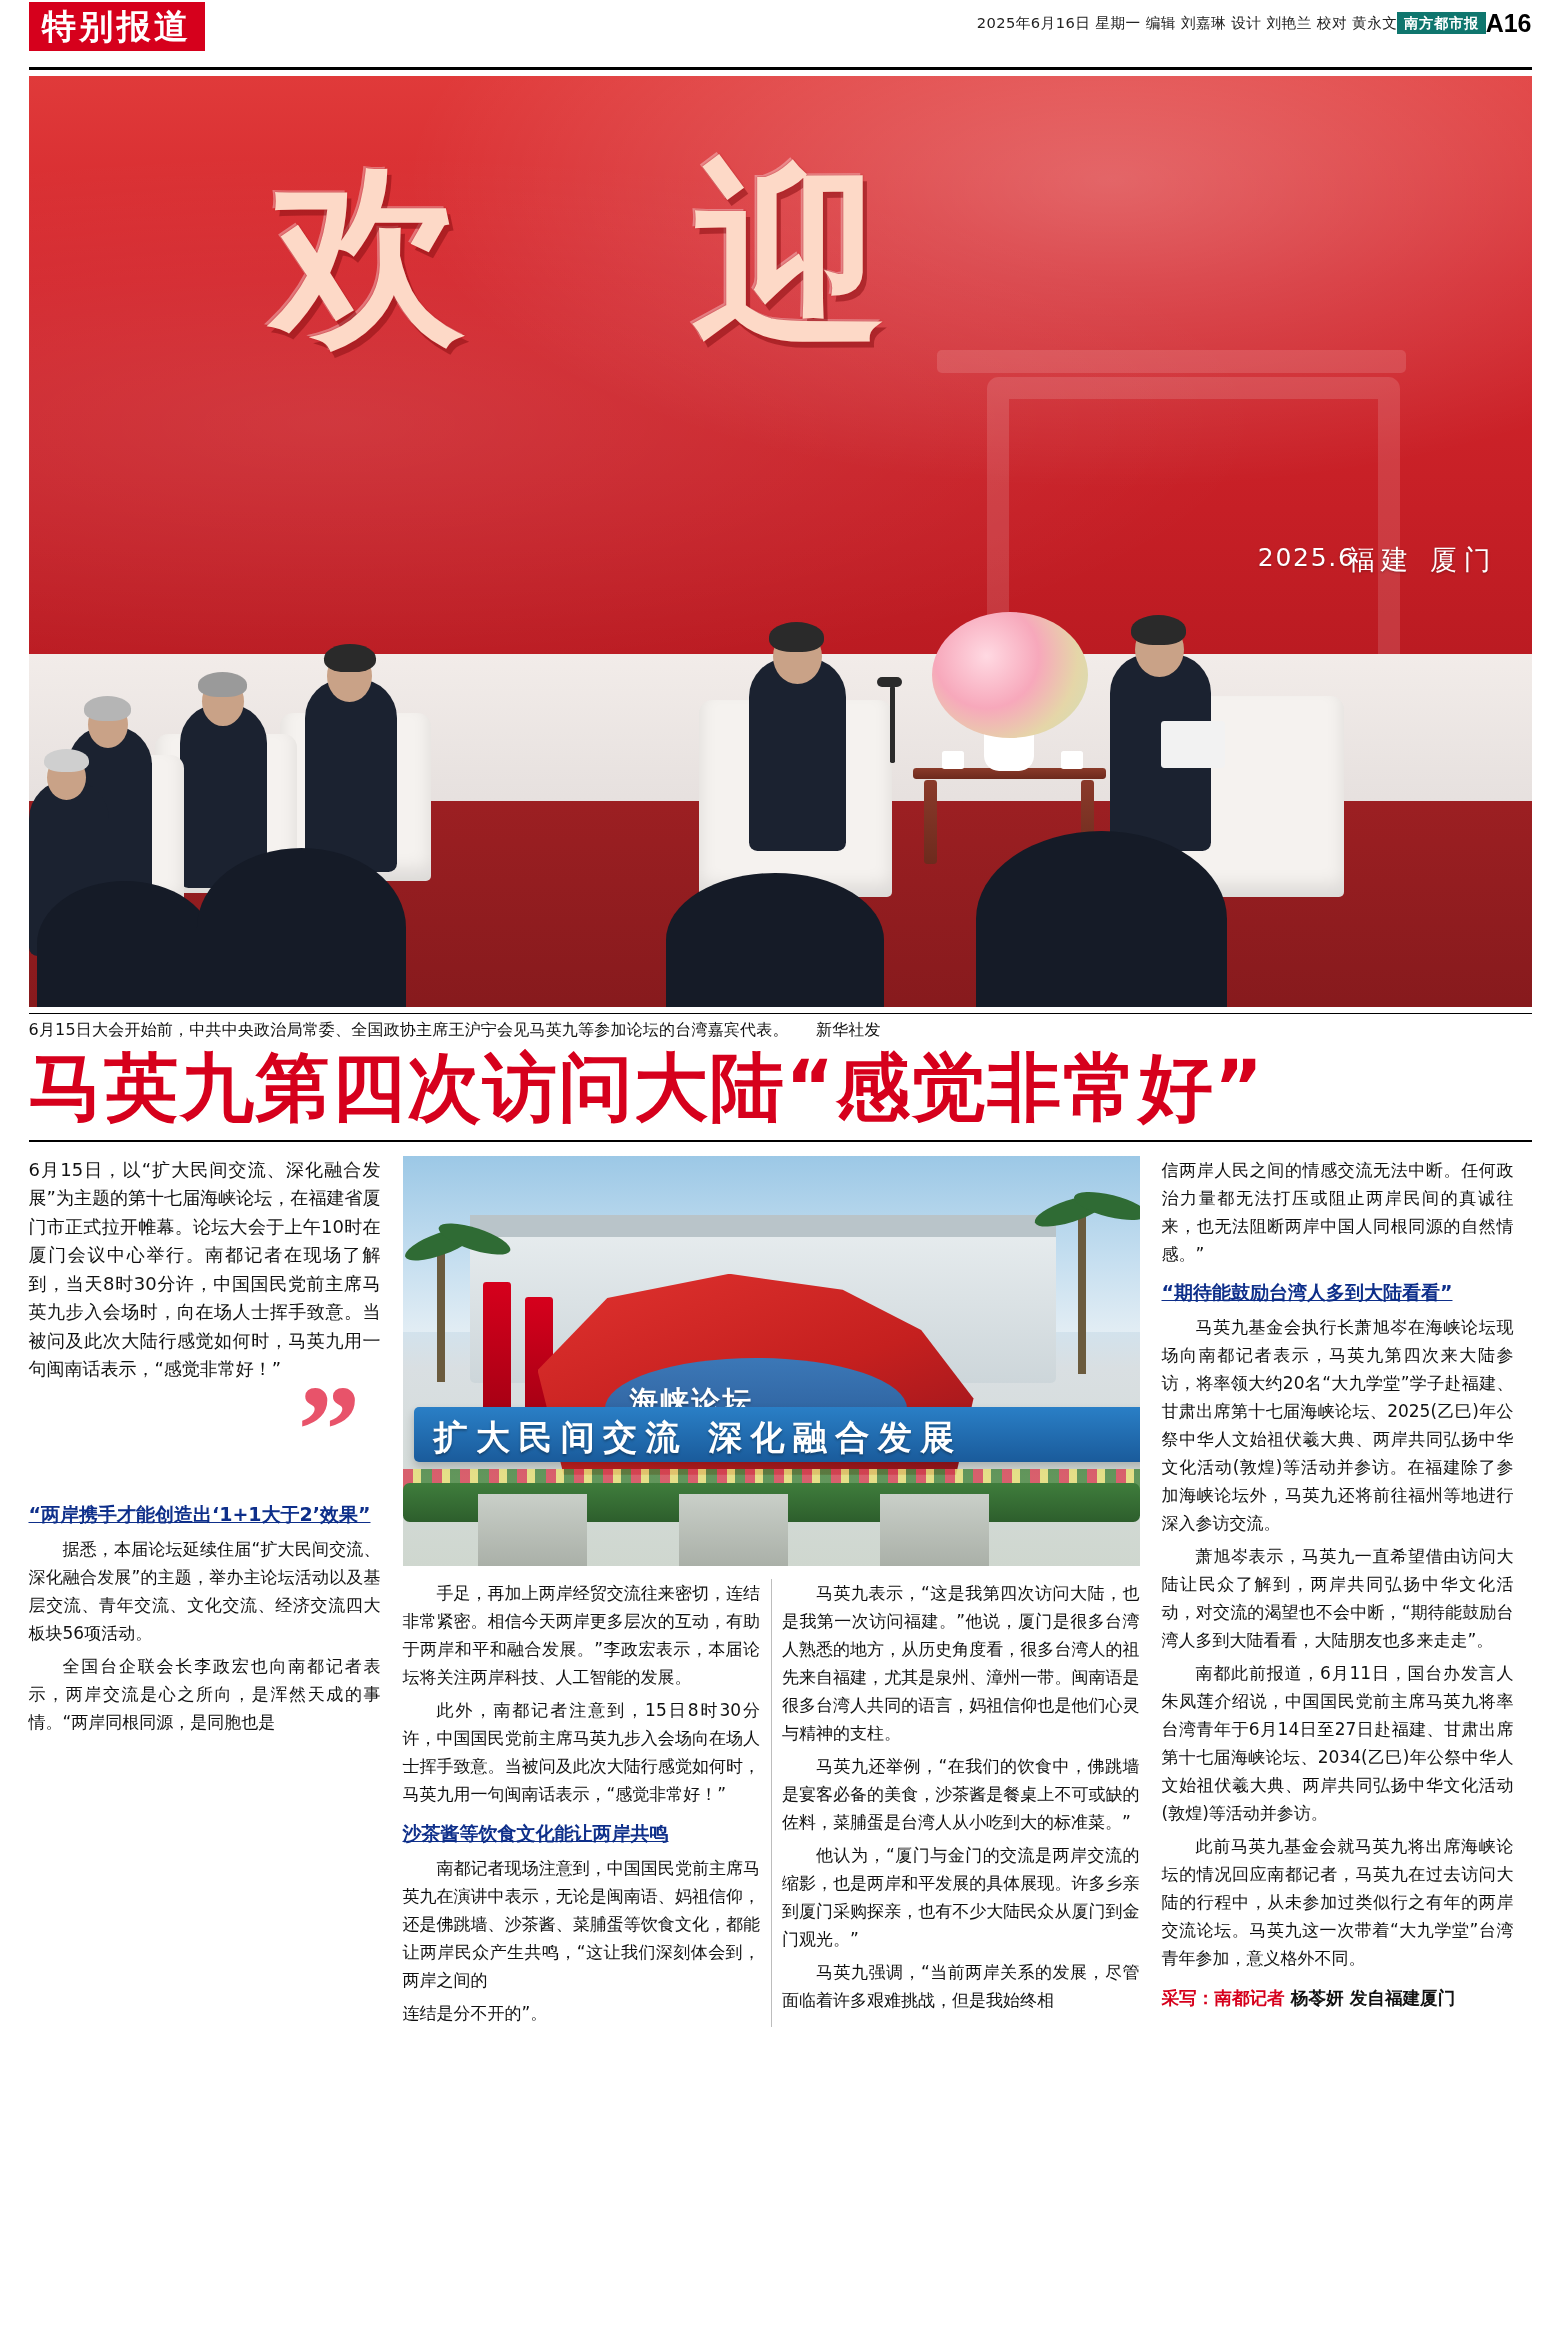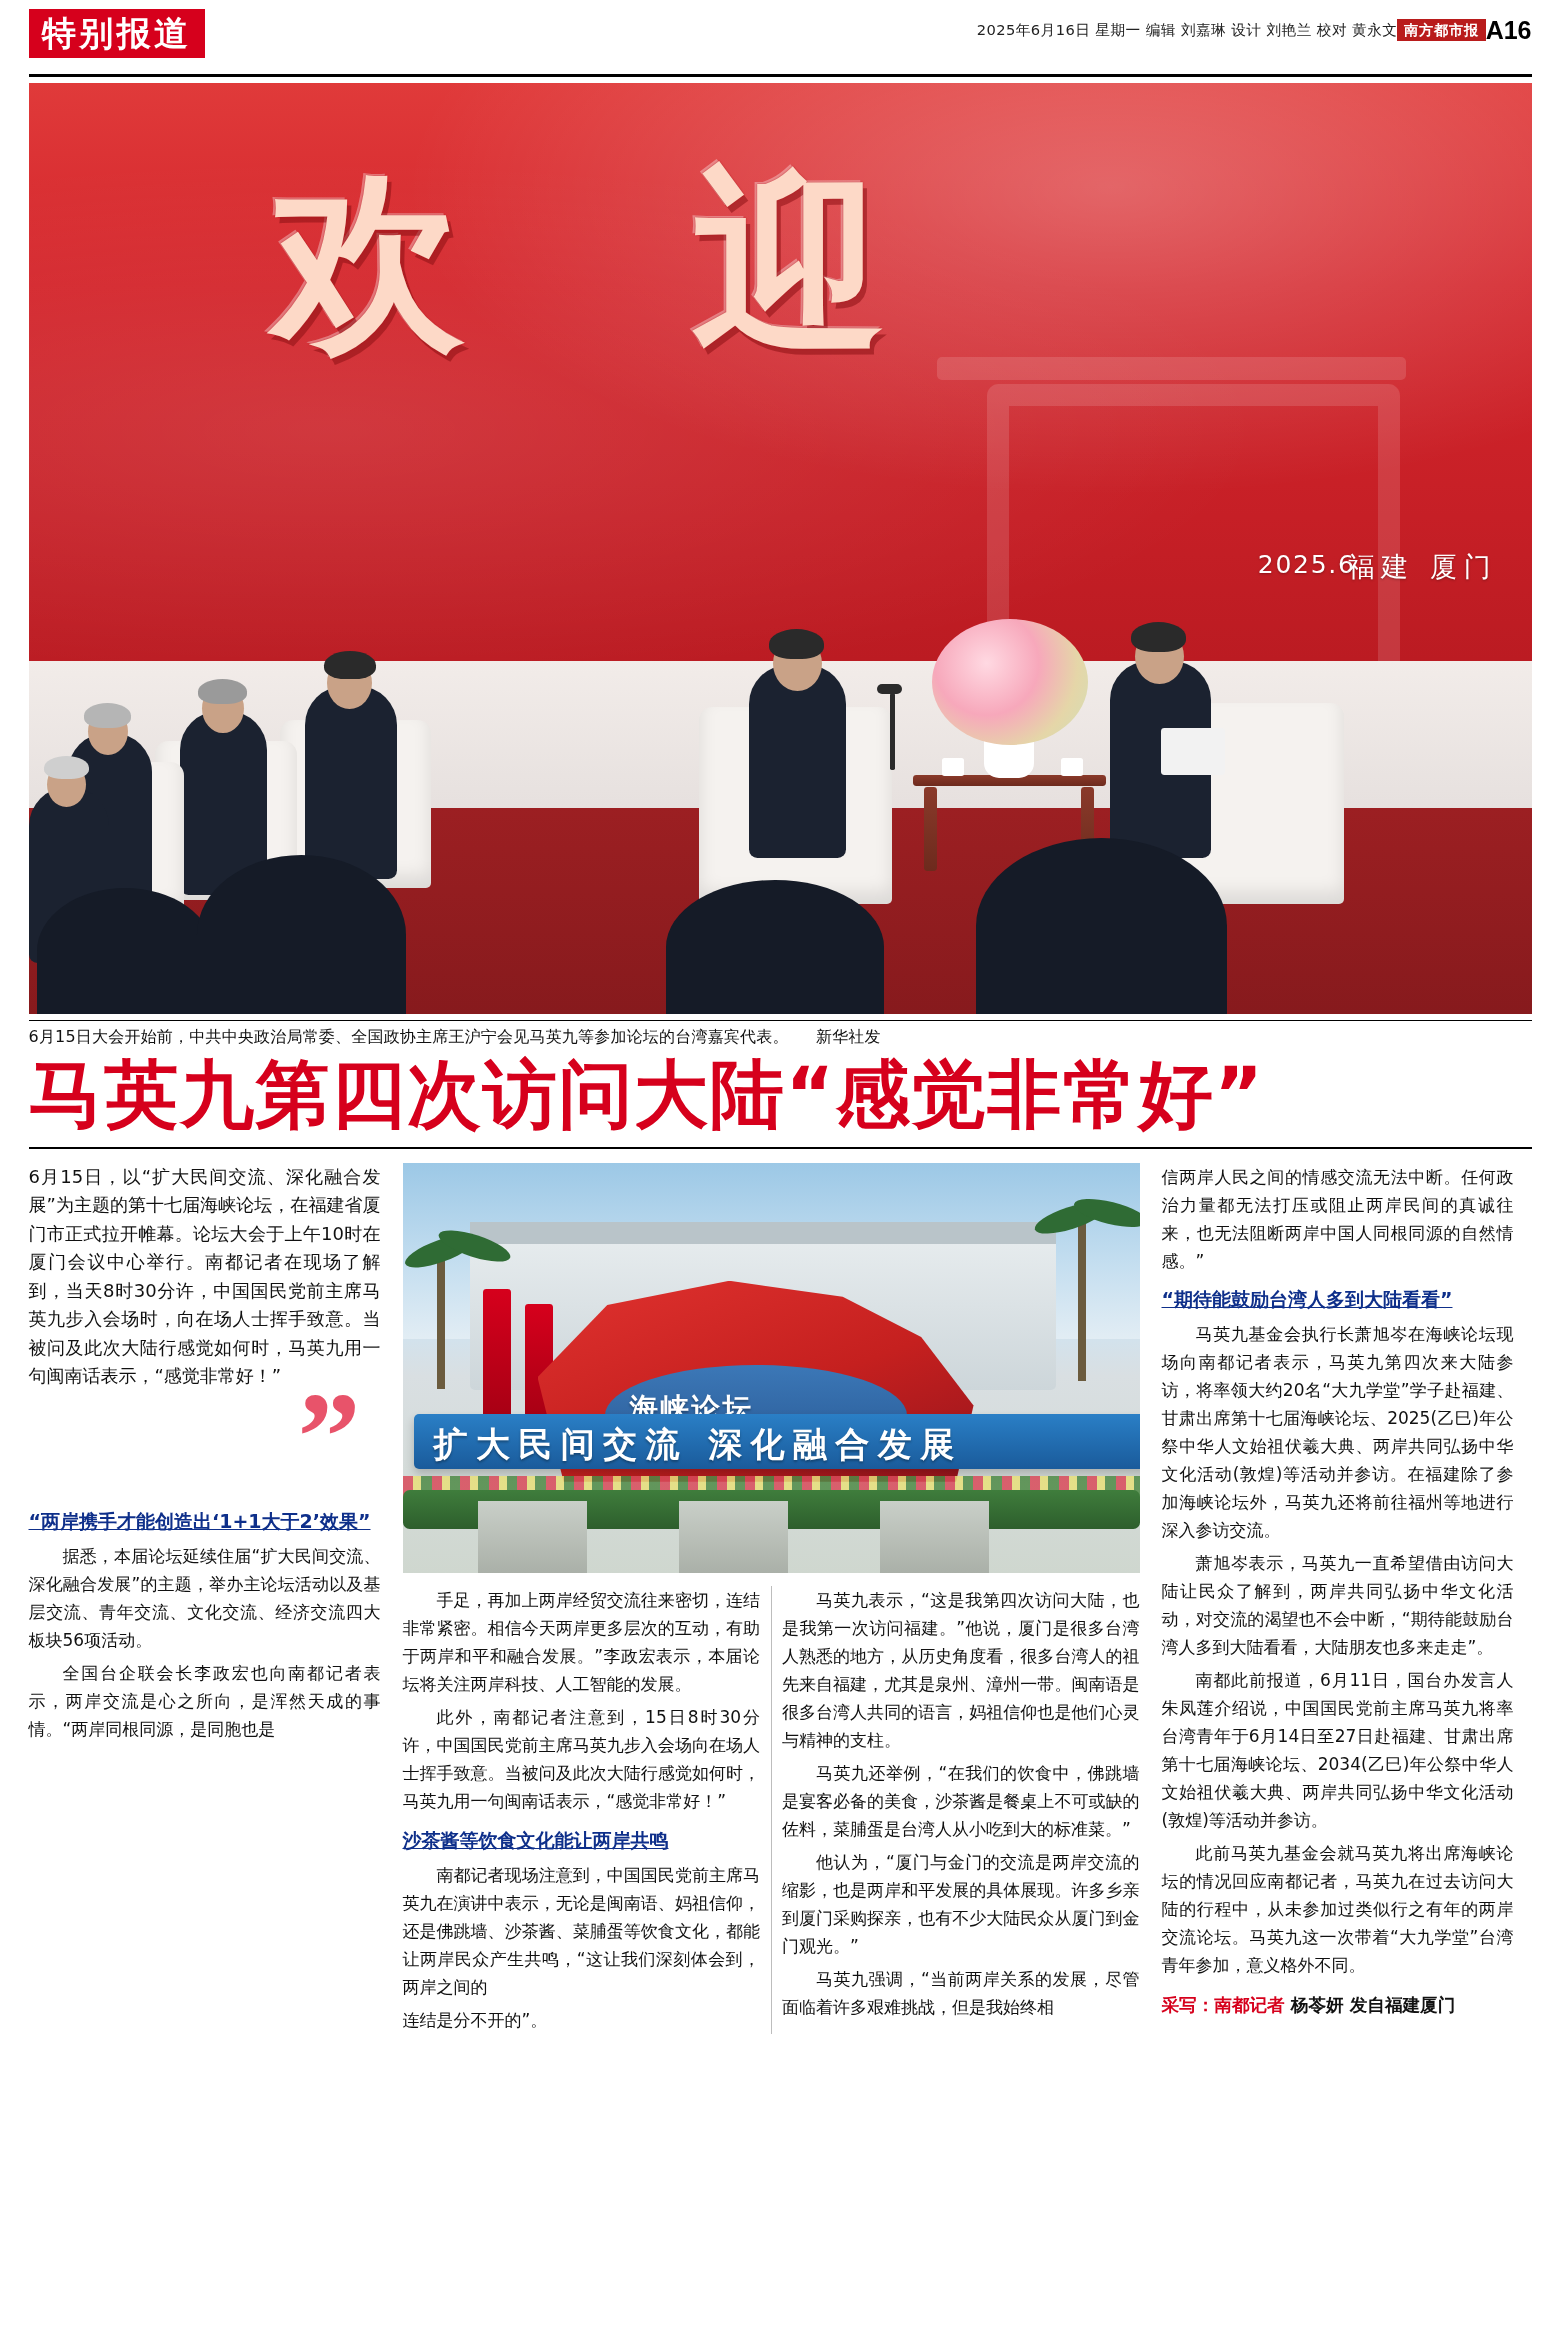--- a/index.html
+++ b/index.html
@@ -24,21 +24,21 @@
     background: #fff;
   }
 
   
   .masthead {
     position: relative;
     height: 62px;
     display: flex;
     align-items: flex-start;
     justify-content: space-between;
-    padding-top: 9px;
+    padding-top: 2px;
   }
   .special-report {
     background: #d6001c;
     color: #fff;
     font-weight: bold;
     font-size: 34px;
     letter-spacing: 3.4px;
     padding: 6.7px 13.4px 8.4px 13.4px;
     line-height: 1;
     font-family: "DejaVu Sans", sans-serif;
@@ -50,21 +50,21 @@
     padding-top: 6.7px;
   }
   .mast-credits {
     font-size: 14.7px;
     color: #222;
     letter-spacing: 0.4px;
     white-space: nowrap;
     font-family: "DejaVu Sans", sans-serif;
   }
   .paper-logo {
-    background: #b91c1c;
+    background: #0f766e;
     color: #fff;
     font-size: 14.2px;
     font-weight: bold;
     padding: 3.4px 6.7px 4.2px 6.7px;
     letter-spacing: 0.8px;
     font-family: "DejaVu Sans", sans-serif;
     line-height: 1;
   }
   .page-no {
     font-size: 25px;

